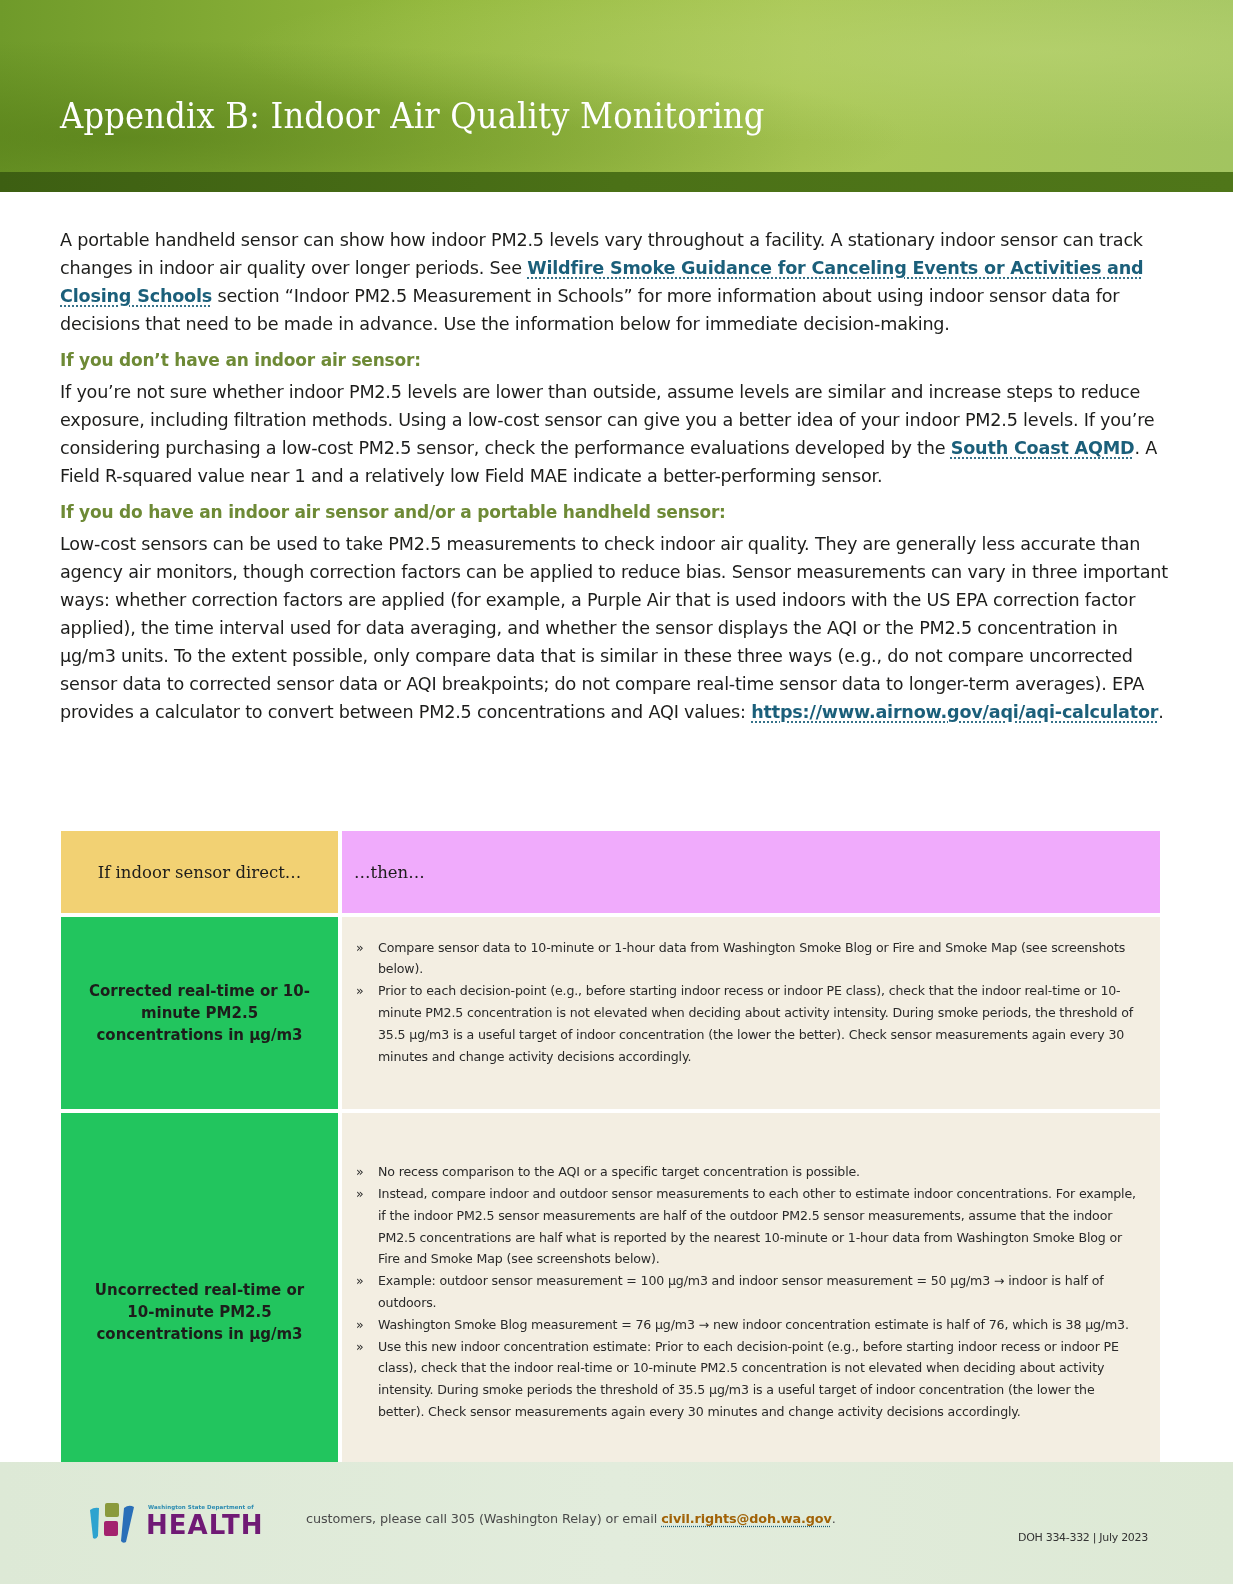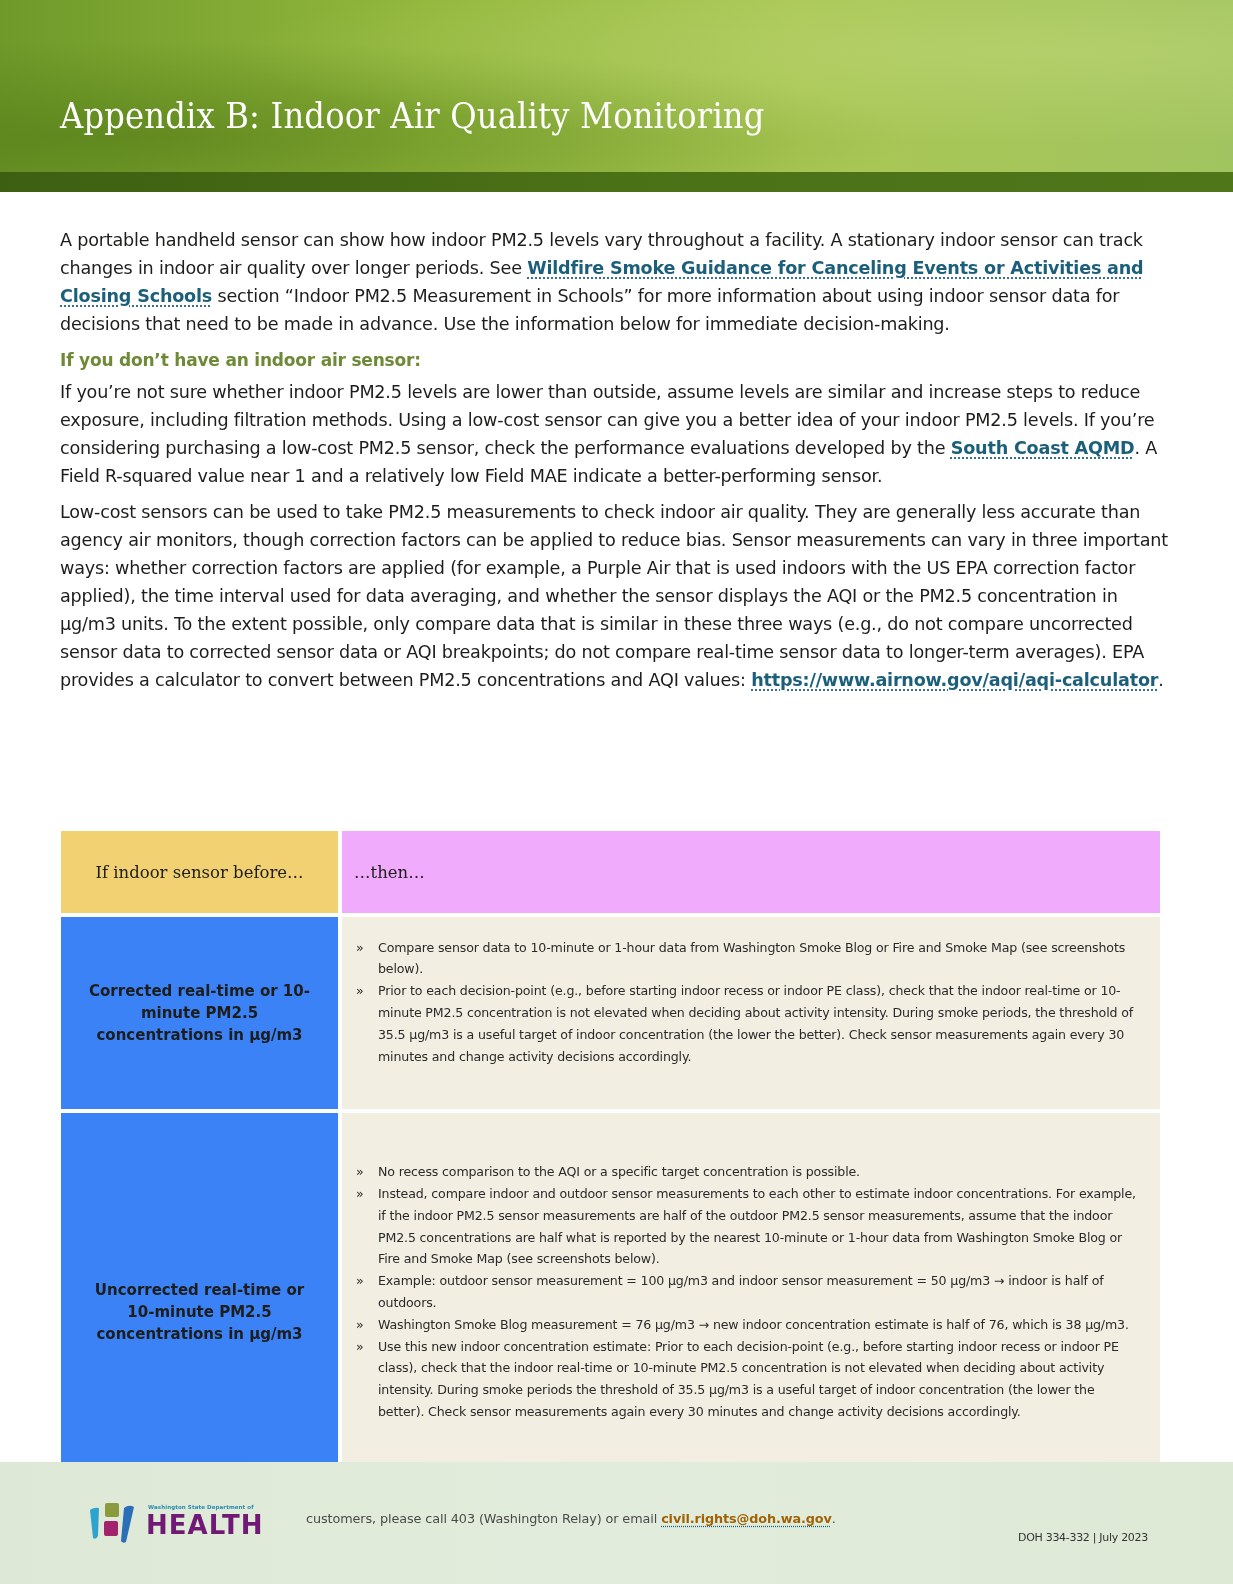--- a/index.html
+++ b/index.html
@@ -46,21 +46,21 @@
     width: 277px; height: 82px; background: #f2d173; text-align: center;
     font-family: "DejaVu Serif", serif; font-size: 16.5px; font-weight: normal; color: #1d1d1b;
     border-right: 4px solid #ffffff; border-bottom: 4px solid #ffffff;
   }
   .th-right {
     height: 82px; background: #f0abfc; text-align: left; padding-left: 12px !important;
     font-family: "DejaVu Serif", serif; font-size: 16.5px; font-weight: normal; color: #1d1d1b;
     border-bottom: 4px solid #ffffff;
   }
   .td-left {
-    background: #3b82f6; text-align: center; font-weight: bold; font-size: 15px;
+    background: #22c55e; text-align: center; font-weight: bold; font-size: 15px;
     line-height: 22px; color: #1d1d1b; border-right: 4px solid #ffffff;
     padding: 0 28px !important;
   }
   .row1 .td-left { height: 192px; border-bottom: 4px solid #ffffff; }
   .row1 .td-right { height: 192px; border-bottom: 4px solid #ffffff; }
   .row2 .td-left { height: 318px; vertical-align: middle; padding-top: 40px !important; }
   .row2 .td-right { height: 318px; }
   .td-right { background: #f3eee2; }
   ul.bullets {
     list-style: none; margin: 0; padding: 0 16px 0 14px;
@@ -103,27 +103,28 @@
 <div class="banner"></div>
 <div class="banner-strip"></div>
 <h1 class="title">Appendix B: Indoor Air Quality Monitoring</h1>
 
 <div class="content">
   <p class="body"><span>A portable handheld sensor can show how indoor PM2.5 levels vary throughout a facility. A stationary indoor sensor can track changes in indoor air quality over longer periods.  See </span><a class="link" href="#">Wildfire Smoke Guidance for Canceling Events or Activities and Closing Schools</a><span> section “Indoor PM2.5 Measurement in Schools” for more information about using indoor sensor data for decisions that need to be made in advance. Use the information below for immediate decision-making.</span></p>
 
   <h2 class="sub">If you don’t have an indoor air sensor:</h2>
   <p class="body"><span>If you’re not sure whether indoor PM2.5 levels are lower than outside, assume levels are similar and increase steps to reduce exposure, including filtration methods. Using a low-cost sensor can give you a better idea of your indoor PM2.5 levels. If you’re considering purchasing a low-cost PM2.5 sensor, check the performance evaluations developed by the </span><a class="link" href="#">South Coast AQMD</a><span>. A Field R-squared value near 1 and a relatively low Field MAE indicate a better-performing sensor.</span></p>
 
+  <h2 class="sub">If you do have an indoor air sensor and/or a portable handheld sensor:</h2>
   <p class="body"><span>Low-cost sensors can be used to take PM2.5 measurements to check indoor air quality. They are generally less accurate than agency air monitors, though correction factors can be applied to reduce bias. Sensor measurements can vary in three important ways: whether correction factors are applied (for example, a Purple Air that is used indoors with the US EPA correction factor applied), the time interval used for data averaging, and whether the sensor displays the AQI or the PM2.5 concentration in µg/m3 units. To the extent possible, only compare data that is similar in these three ways (e.g., do not compare uncorrected sensor data to corrected sensor data or AQI breakpoints; do not compare real-time sensor data to longer-term averages). EPA provides a calculator to convert between PM2.5 concentrations and AQI values: </span><a class="link" href="#">https://www.airnow.gov/aqi/aqi-calculator</a><span>.</span></p>
 </div>
 
 <table class="guide">
   <thead>
     <tr>
-      <th class="th-left">If indoor sensor before…</th>
+      <th class="th-left">If indoor sensor direct…</th>
       <th class="th-right">…then…</th>
     </tr>
   </thead>
   <tbody>
     <tr class="row1">
       <td class="td-left">Corrected real-time or 10-minute PM2.5 concentrations in µg/m3</td>
       <td class="td-right">
         <ul class="bullets">
           <li><span class="mark">»</span><span>Compare sensor data to 10-minute or 1-hour data from Washington Smoke Blog or Fire and Smoke Map (see screenshots below).</span></li>
           <li><span class="mark">»</span><span>Prior to each decision-point (e.g., before starting indoor recess or indoor PE class), check that the indoor real-time or 10-minute PM2.5 concentration is not elevated when deciding about activity intensity. During smoke periods, the threshold of 35.5 µg/m3 is a useful target of indoor concentration (the lower the better). Check sensor measurements again every 30 minutes and change activity decisions accordingly.</span></li>
@@ -152,16 +153,16 @@
     <path d="M2 10 Q6 7 11 8 L10 36 Q8 40 5 38 Z" fill="#2ea3cf"></path>
     <rect x="17" y="3" width="14" height="14" rx="2" fill="#8a9a3c"></rect>
     <rect x="16" y="21" width="14" height="15" rx="2" fill="#a3226e"></rect>
     <path d="M36 8 Q41 4 46 7 L38 42 Q35 44 33 41 Z" fill="#2a6fb8"></path>
   </svg>
   <span class="logo-small">Washington State Department of</span>
   <span class="logo-big">HEALTH</span>
 </div>
 
 <div class="footer-text">
-  <div><span>customers, please call 403 (Washington Relay) or email </span><a href="#">civil.rights@doh.wa.gov</a><span>.</span></div>
+  <div><span>customers, please call 305 (Washington Relay) or email </span><a href="#">civil.rights@doh.wa.gov</a><span>.</span></div>
 </div>
 
 <div class="doc-id">DOH 334-332  |  July 2023</div>
 
 </body></html>

